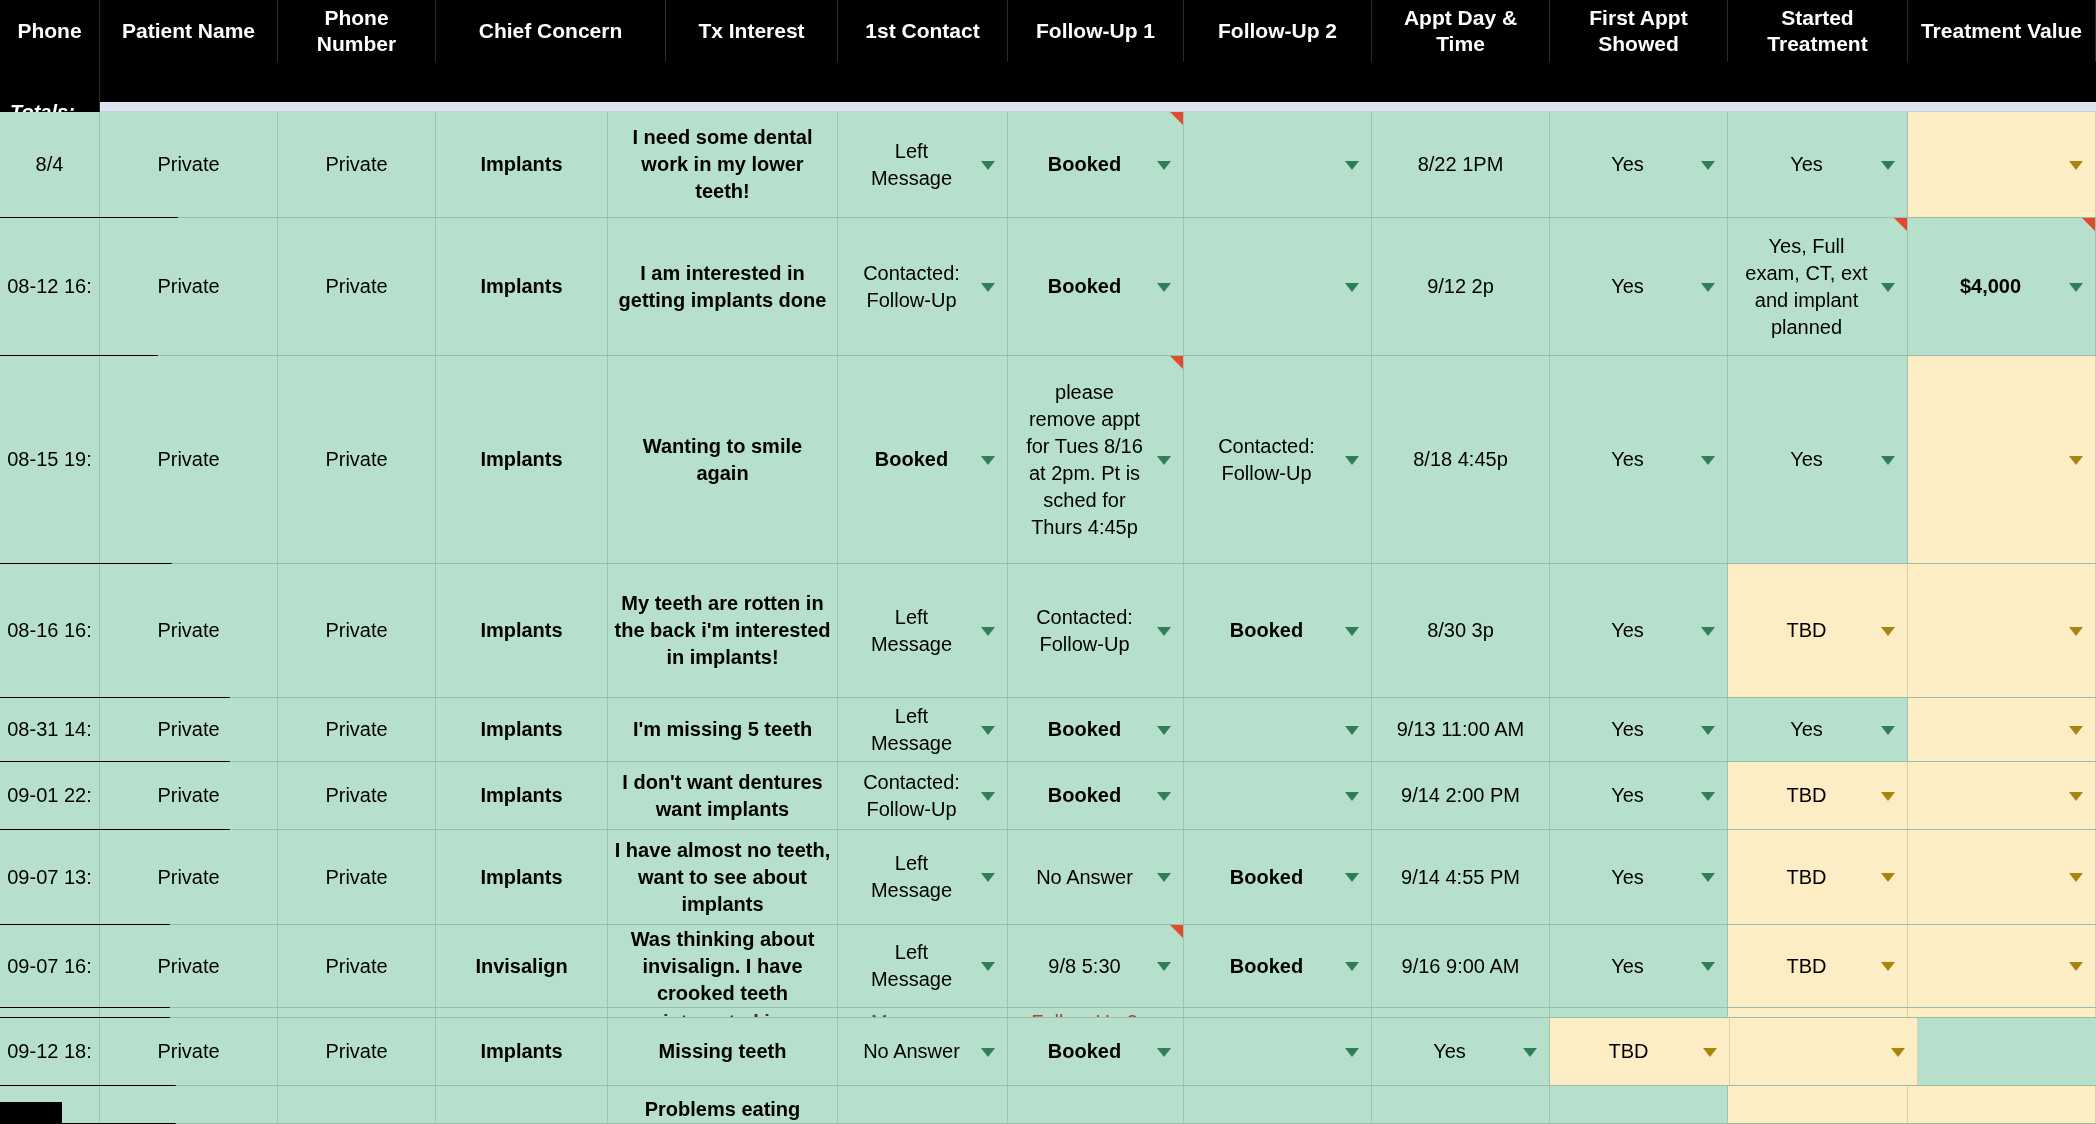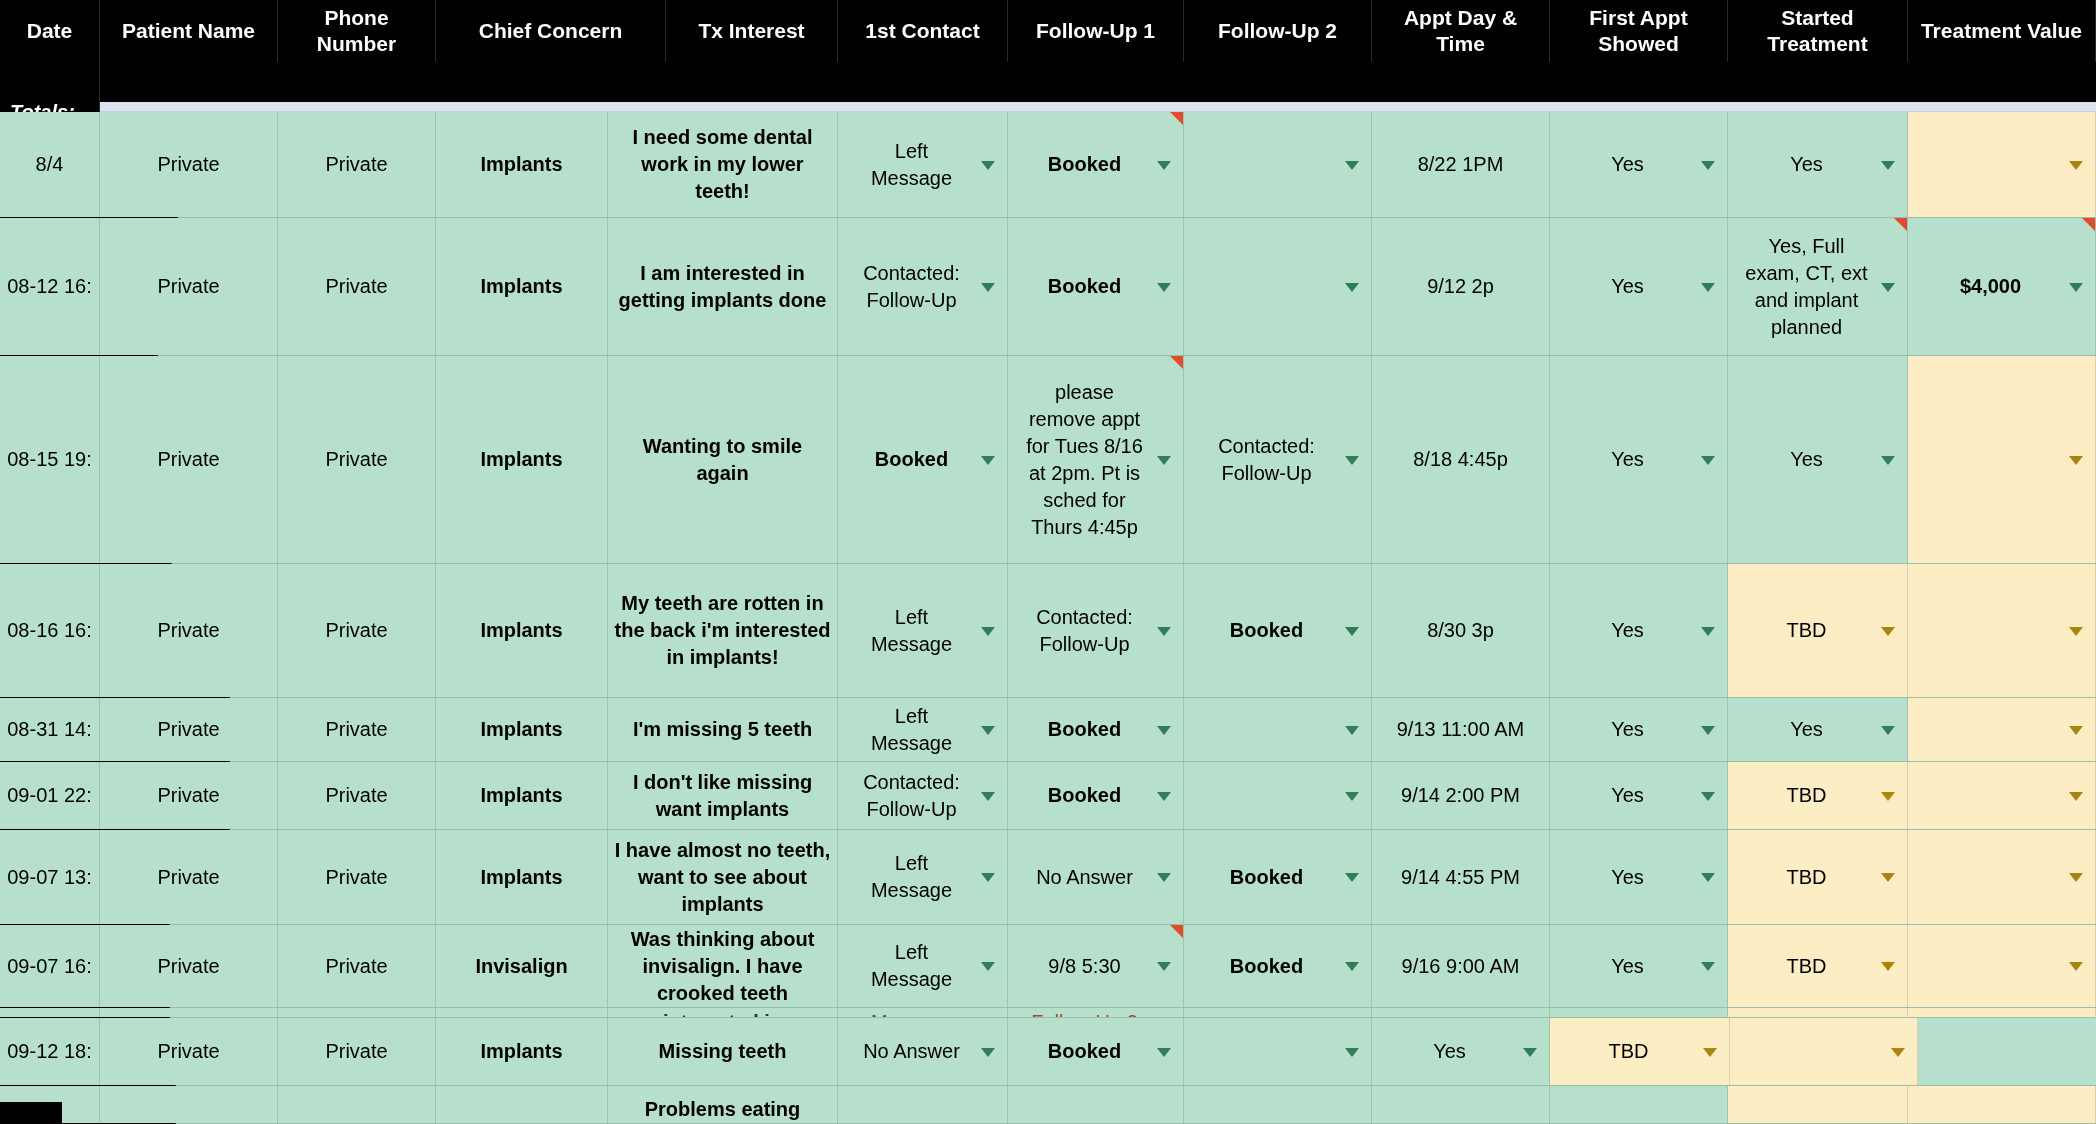--- a/index.html
+++ b/index.html
@@ -55,21 +55,21 @@
   .row-clipped .frag-fu1{color:#b0452f;}
   .row-partial .cell{align-items:flex-start;padding-top:10px;}
   .black-corner{position:absolute;left:0;top:1102px;width:62px;height:22px;background:#000;}
 </style>
 </head>
 <body>
 
 <div id="sheet">
     <div class="row header-row" style="height: 62px;">
       <div class="cell" style="width: 100px; flex: 0 0 100px;">
-        <span>Date</span>
+        <span>Phone</span>
       </div>
       <div class="cell" style="width: 178px; flex: 0 0 178px;">
         <span>Patient Name</span>
       </div>
       <div class="cell" style="width: 158px; flex: 0 0 158px;">
         <span>Phone Number</span>
       </div>
       <div class="cell" style="width: 230px; flex: 0 0 230px;">
         <span>Chief Concern</span>
       </div>
@@ -354,21 +354,21 @@
       <div class="cell bg-green pad-plain" style="width: 178px; flex: 0 0 178px;">
         <span>Private</span>
       </div>
       <div class="cell bg-green pad-plain" style="width: 158px; flex: 0 0 158px;">
         <span>Private</span>
       </div>
       <div class="cell bg-green c-tx pad-plain" style="width: 172px; flex: 0 0 172px;">
         <span>Implants</span>
       </div>
       <div class="cell bg-green c-concern pad-plain" style="width: 230px; flex: 0 0 230px;">
-        <span>I don't like missing want implants</span>
+        <span>I don't want dentures want implants</span>
       </div>
       <div class="cell bg-green pad-arrow" style="width: 170px; flex: 0 0 170px;">
         <span>Contacted: Follow-Up</span>
         <i class="arrow"></i>
       </div>
       <div class="cell bg-green pad-arrow" style="width: 176px; flex: 0 0 176px;">
         <span class="bold">Booked</span>
         <i class="arrow"></i>
       </div>
       <div class="cell bg-green pad-arrow" style="width: 188px; flex: 0 0 188px;">

